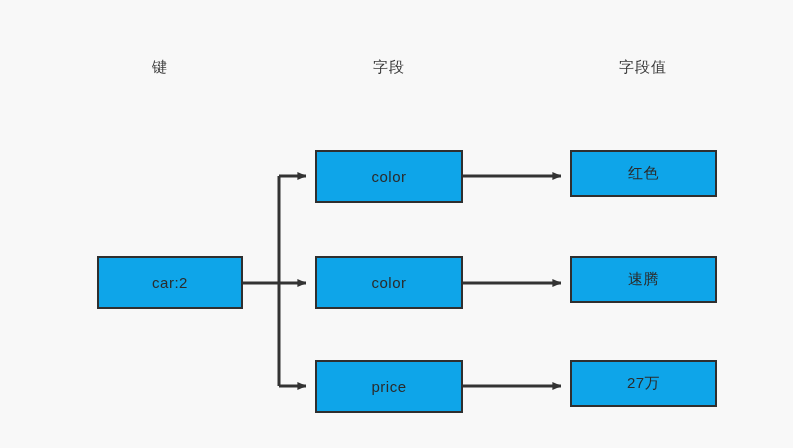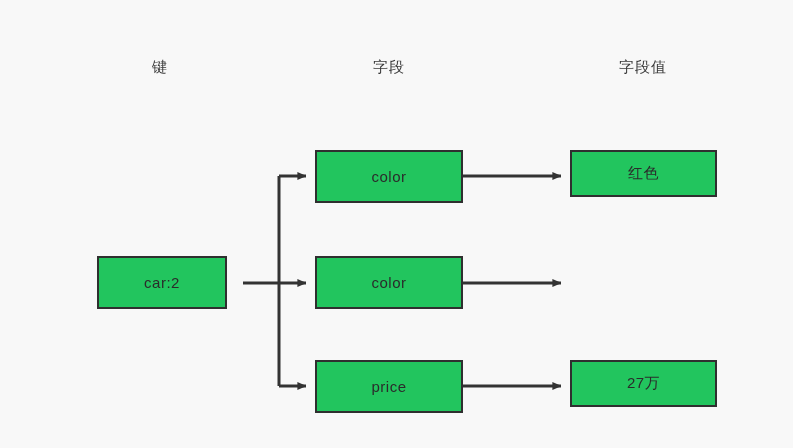--- a/index.html
+++ b/index.html
@@ -27,30 +27,30 @@
     white-space: nowrap;
     letter-spacing: 1px;
   }
   .hdr-key   { left: 110px; top: 58px; width: 100px; }
   .hdr-field { left: 339px; top: 58px; width: 100px; }
   .hdr-value { left: 593px; top: 58px; width: 100px; }
 
   .node {
     position: absolute;
     box-sizing: border-box;
-    background: #22c55e;
+    background: #0ea5e9;
     border: 2px solid #2f2f2f;
     display: flex;
     align-items: center;
     justify-content: center;
     font-size: 15px;
     color: #2b2b2b;
     letter-spacing: 0.5px;
   }
-  .node-key   { left: 97px;  width: 130px; height: 53px; }
+  .node-key   { left: 97px;  width: 146px; height: 53px; }
   .node-field { left: 315px; width: 148px; height: 53px; }
   .node-value { left: 570px; width: 147px; height: 47px; }
 
   .row-1 { top: 150px; }
   .row-2 { top: 256px; }
   .row-3 { top: 360px; }
 
   #edges {
     position: absolute;
     left: 0;
@@ -89,15 +89,16 @@
     <path d="M463,386 L561,386" stroke="#333333" stroke-width="3" fill="none" marker-end="url(#arrow)"></path>
   </svg>
 
   <div class="node node-key row-2">car:2</div>
 
   <div class="node node-field row-1">color</div>
   <div class="node node-field row-2">color</div>
   <div class="node node-field row-3">price</div>
 
   <div class="node node-value row-1">红色</div>
+  <div class="node node-value row-2">速腾</div>
   <div class="node node-value row-3">27万</div>
 
 </div>
 
 </body></html>

